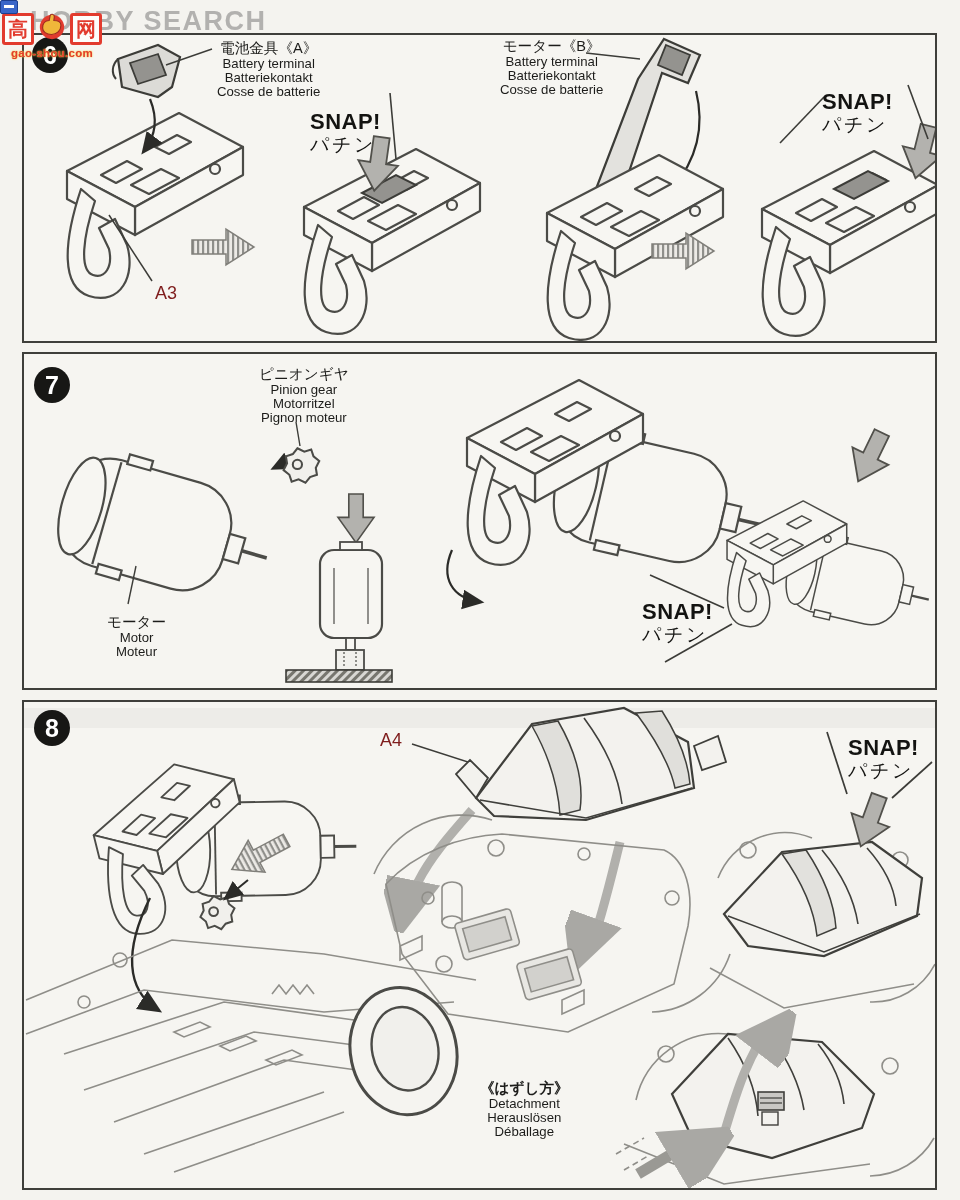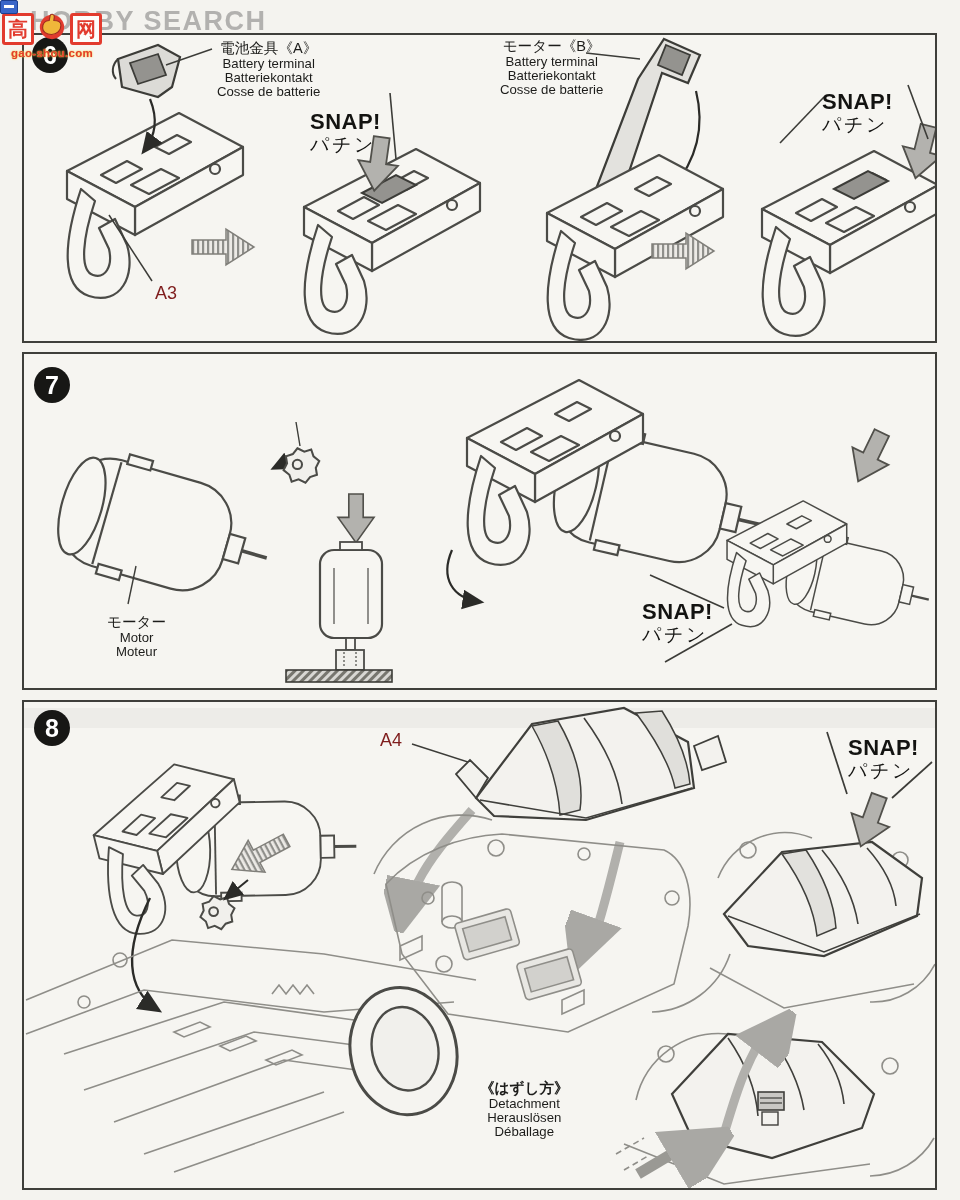--- a/index.html
+++ b/index.html
@@ -231,20 +231,26 @@
       <g>
         <use href="#motorUnit" transform="translate(684,136) scale(0.68)"></use>
         <g transform="translate(826,76) rotate(26 20 27)">
             <use href="#arrD"></use>
           </g>
         <line x1="626" y1="221" x2="700" y2="254" stroke="#3c3c38" stroke-width="1.6"></line>
         <line x1="641" y1="308" x2="708" y2="270" stroke="#3c3c38" stroke-width="1.6"></line>
       </g>
     </svg>
 
+    <div class="lbl" style="left:235px;top:12px">
+      <div class="jp">ピニオンギヤ</div>
+      <div>Pinion gear</div>
+      <div>Motorritzel</div>
+      <div>Pignon moteur</div>
+    </div>
     <div class="lbl" style="left:83px;top:260px">
       <div class="jp">モーター</div>
       <div>Motor</div>
       <div>Moteur</div>
     </div>
     <div class="snap" style="left:618px;top:246px">
       <div class="s1">SNAP!</div>
       <div class="s2">パチン</div>
     </div>
   </div>

